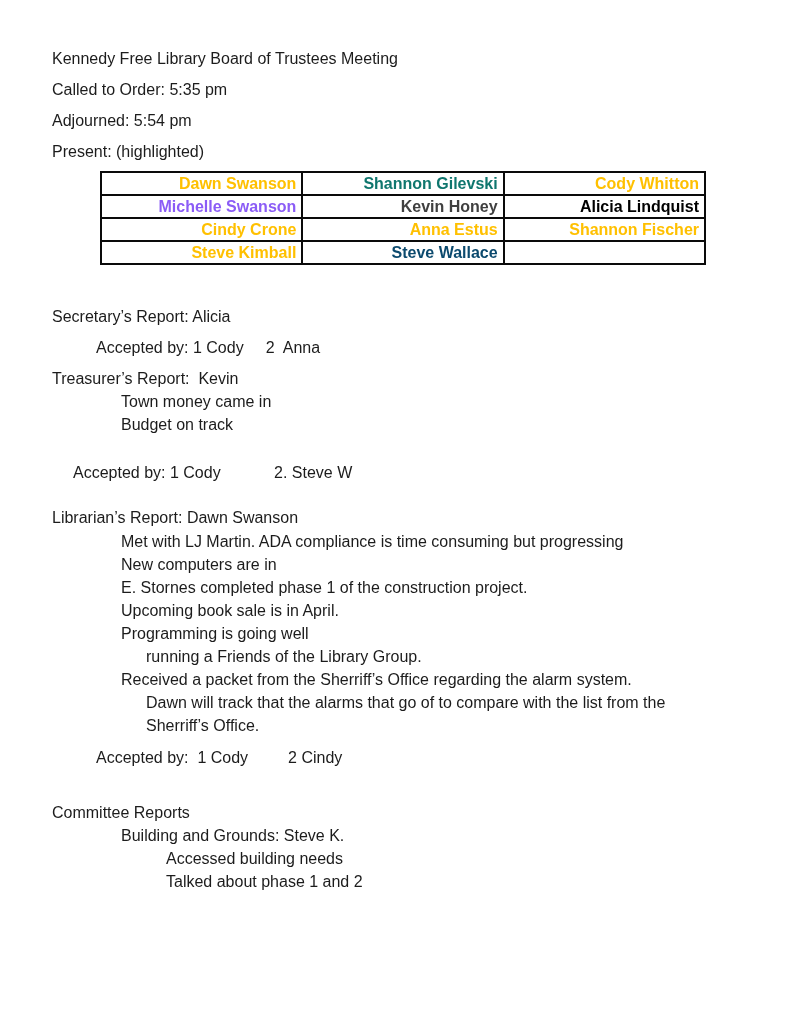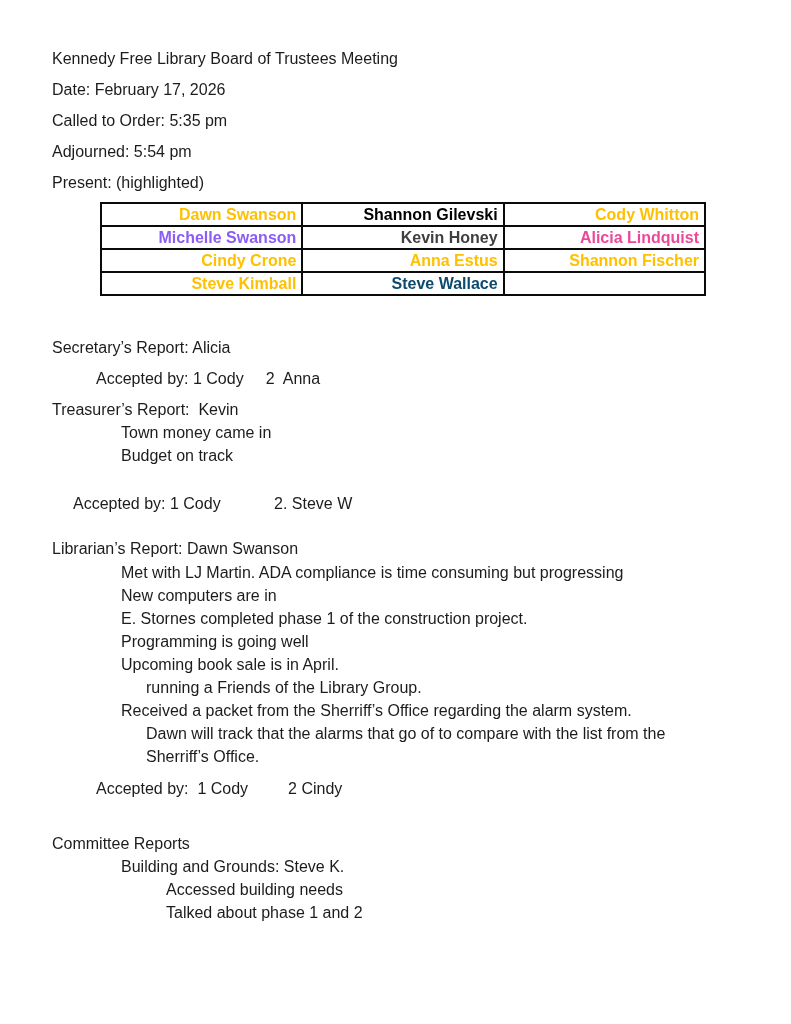--- a/index.html
+++ b/index.html
@@ -54,36 +54,35 @@
     text-align: right;
   }
 </style>
 </head>
 <body style="color: rgb(28, 28, 28);">
 
 <div class="page" style="background: rgb(255, 255, 255); padding-left: 12px;">
   <div class="doc">
     <div class="doc-line hline ind0">Kennedy Free Library Board of Trustees Meeting</div>
     <div>
-        <div class="doc-line hline ind0">Date: February 17, 2026</div>
         <div class="doc-line hline ind0">Called to Order: 5:35 pm</div>
         <div class="doc-line hline ind0">Adjourned: 5:54 pm</div>
         <div class="doc-line hline ind0">Present: (highlighted)</div>
       </div>
     <table class="attendees">
       <tbody>
           <tr>
             <td style="color: rgb(255, 192, 0); border-color: rgb(10, 10, 10);">Dawn Swanson</td>
-            <td style="color: #000000; border-color: rgb(10, 10, 10);">Shannon Gilevski</td>
+            <td style="color: #0f766e; border-color: rgb(10, 10, 10);">Shannon Gilevski</td>
             <td style="color: rgb(255, 192, 0); border-color: rgb(10, 10, 10);">Cody Whitton</td>
           </tr>
           <tr>
             <td style="color: #8b5cf6; border-color: rgb(10, 10, 10);">Michelle Swanson</td>
             <td style="color: #404040; border-color: rgb(10, 10, 10);">Kevin Honey</td>
-            <td style="color: #ec4899; border-color: rgb(10, 10, 10);">Alicia Lindquist</td>
+            <td style="color: #000000; border-color: rgb(10, 10, 10);">Alicia Lindquist</td>
           </tr>
           <tr>
             <td style="color: rgb(255, 192, 0); border-color: rgb(10, 10, 10);">Cindy Crone</td>
             <td style="color: rgb(255, 192, 0); border-color: rgb(10, 10, 10);">Anna Estus</td>
             <td style="color: rgb(255, 192, 0); border-color: rgb(10, 10, 10);">Shannon Fischer</td>
           </tr>
           <tr>
             <td style="color: rgb(255, 192, 0); border-color: rgb(10, 10, 10);">Steve Kimball</td>
             <td style="color: #0c4a6e; border-color: rgb(10, 10, 10);">Steve Wallace</td>
             <td style="color: rgb(255, 192, 0); border-color: rgb(10, 10, 10);">&nbsp;</td>
@@ -99,22 +98,22 @@
           <div class="doc-line ind0" style="margin-top: 8px;">Treasurer’s Report:  Kevin</div>
           <div class="doc-line ind3">Town money came in</div>
           <div class="doc-line ind3">Budget on track</div>
           <div class="doc-line ind1" style="margin-top: 25px;">Accepted by: 1 Cody            2. Steve W</div>
         </div>
         <div>
           <div class="doc-line ind0" style="margin-top: 22px;">Librarian’s Report: Dawn Swanson</div>
           <div class="doc-line ind3" style="margin-top: 1px;">Met with LJ Martin. ADA compliance is time consuming but progressing</div>
           <div class="doc-line ind3">New computers are in</div>
           <div class="doc-line ind3">E. Stornes completed phase 1 of the construction project.</div>
+          <div class="doc-line ind3">Upcoming book sale is in April.</div>
           <div class="doc-line ind3">Programming is going well</div>
-          <div class="doc-line ind3">Upcoming book sale is in April.</div>
           <div class="doc-line ind4">running a Friends of the Library Group.</div>
           <div class="doc-line ind3">Received a packet from the Sherriff’s Office regarding the alarm system.</div>
           <div class="doc-line ind4">Dawn will track that the alarms that go of to compare with the list from the</div>
           <div class="doc-line ind4">Sherriff’s Office.</div>
           <div class="doc-line ind2" style="margin-top: 9px;">Accepted by:  1 Cody         2 Cindy</div>
         </div>
         <div>
           <div class="doc-line ind0" style="margin-top: 32px;">Committee Reports</div>
           <div class="doc-line ind3">Building and Grounds: Steve K.</div>
           <div class="doc-line ind5">Accessed building needs</div>

